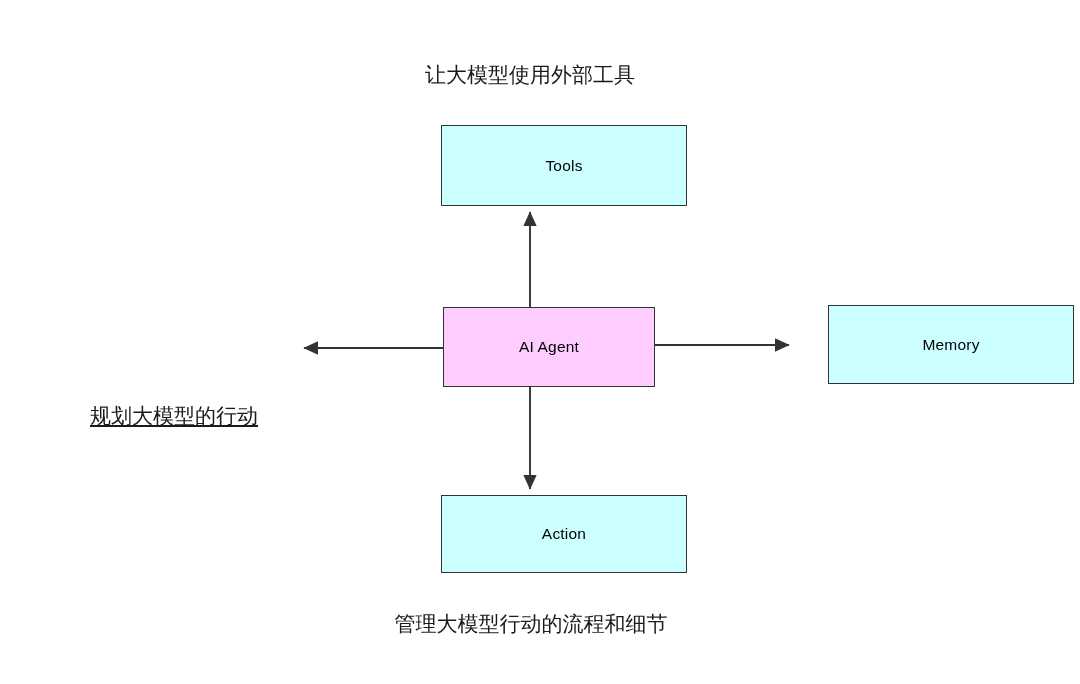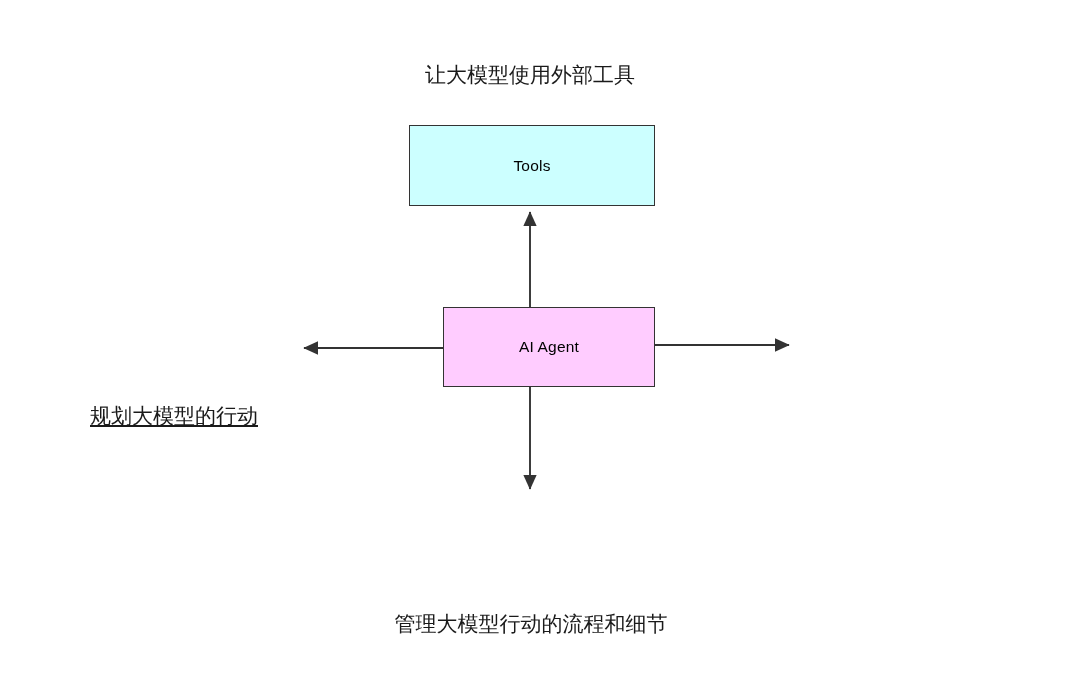--- a/index.html
+++ b/index.html
@@ -24,21 +24,21 @@
     box-sizing: border-box;
     border: 1.6px solid #333333;
     display: flex;
     align-items: center;
     justify-content: center;
     color: #000000;
     font-size: 15.5px;
     letter-spacing: .2px;
     line-height: 1;
   }
-  .node.cyan   { background: #ccffff; }
+  .node.cyan   { background: #ccffff; margin-left: 32px; }
   .node.pink   { background: #ffccff; }
 
   #node-tools    { left: 409px; top: 125px; width: 246px; height: 81px; }
   #node-agent    { left: 443px; top: 307px; width: 212px; height: 80px; }
   #node-planing  { left:  51px; top: 308px; width: 246px; height: 78px; }
   #node-memory   { left: 796px; top: 305px; width: 246px; height: 79px; }
   #node-action   { left: 409px; top: 495px; width: 246px; height: 78px; }
 
   .caption {
     position: absolute;
@@ -85,20 +85,26 @@
 
   <div class="node cyan" id="node-tools">
     <span>Tools</span>
   </div>
 
 
   <div class="node pink" id="node-agent">
     <span>AI Agent</span>
   </div>
 
+  <div class="node cyan" id="node-memory">
+    <span>Memory</span>
+  </div>
 
+  <div class="node cyan" id="node-action">
+    <span>Action</span>
+  </div>
 
   <div class="caption" id="caption-planing">规划大模型的行动</div>
 
 
   <div class="caption" id="caption-action">管理大模型行动的流程和细节</div>
 
 </div>
 
 </body></html>

